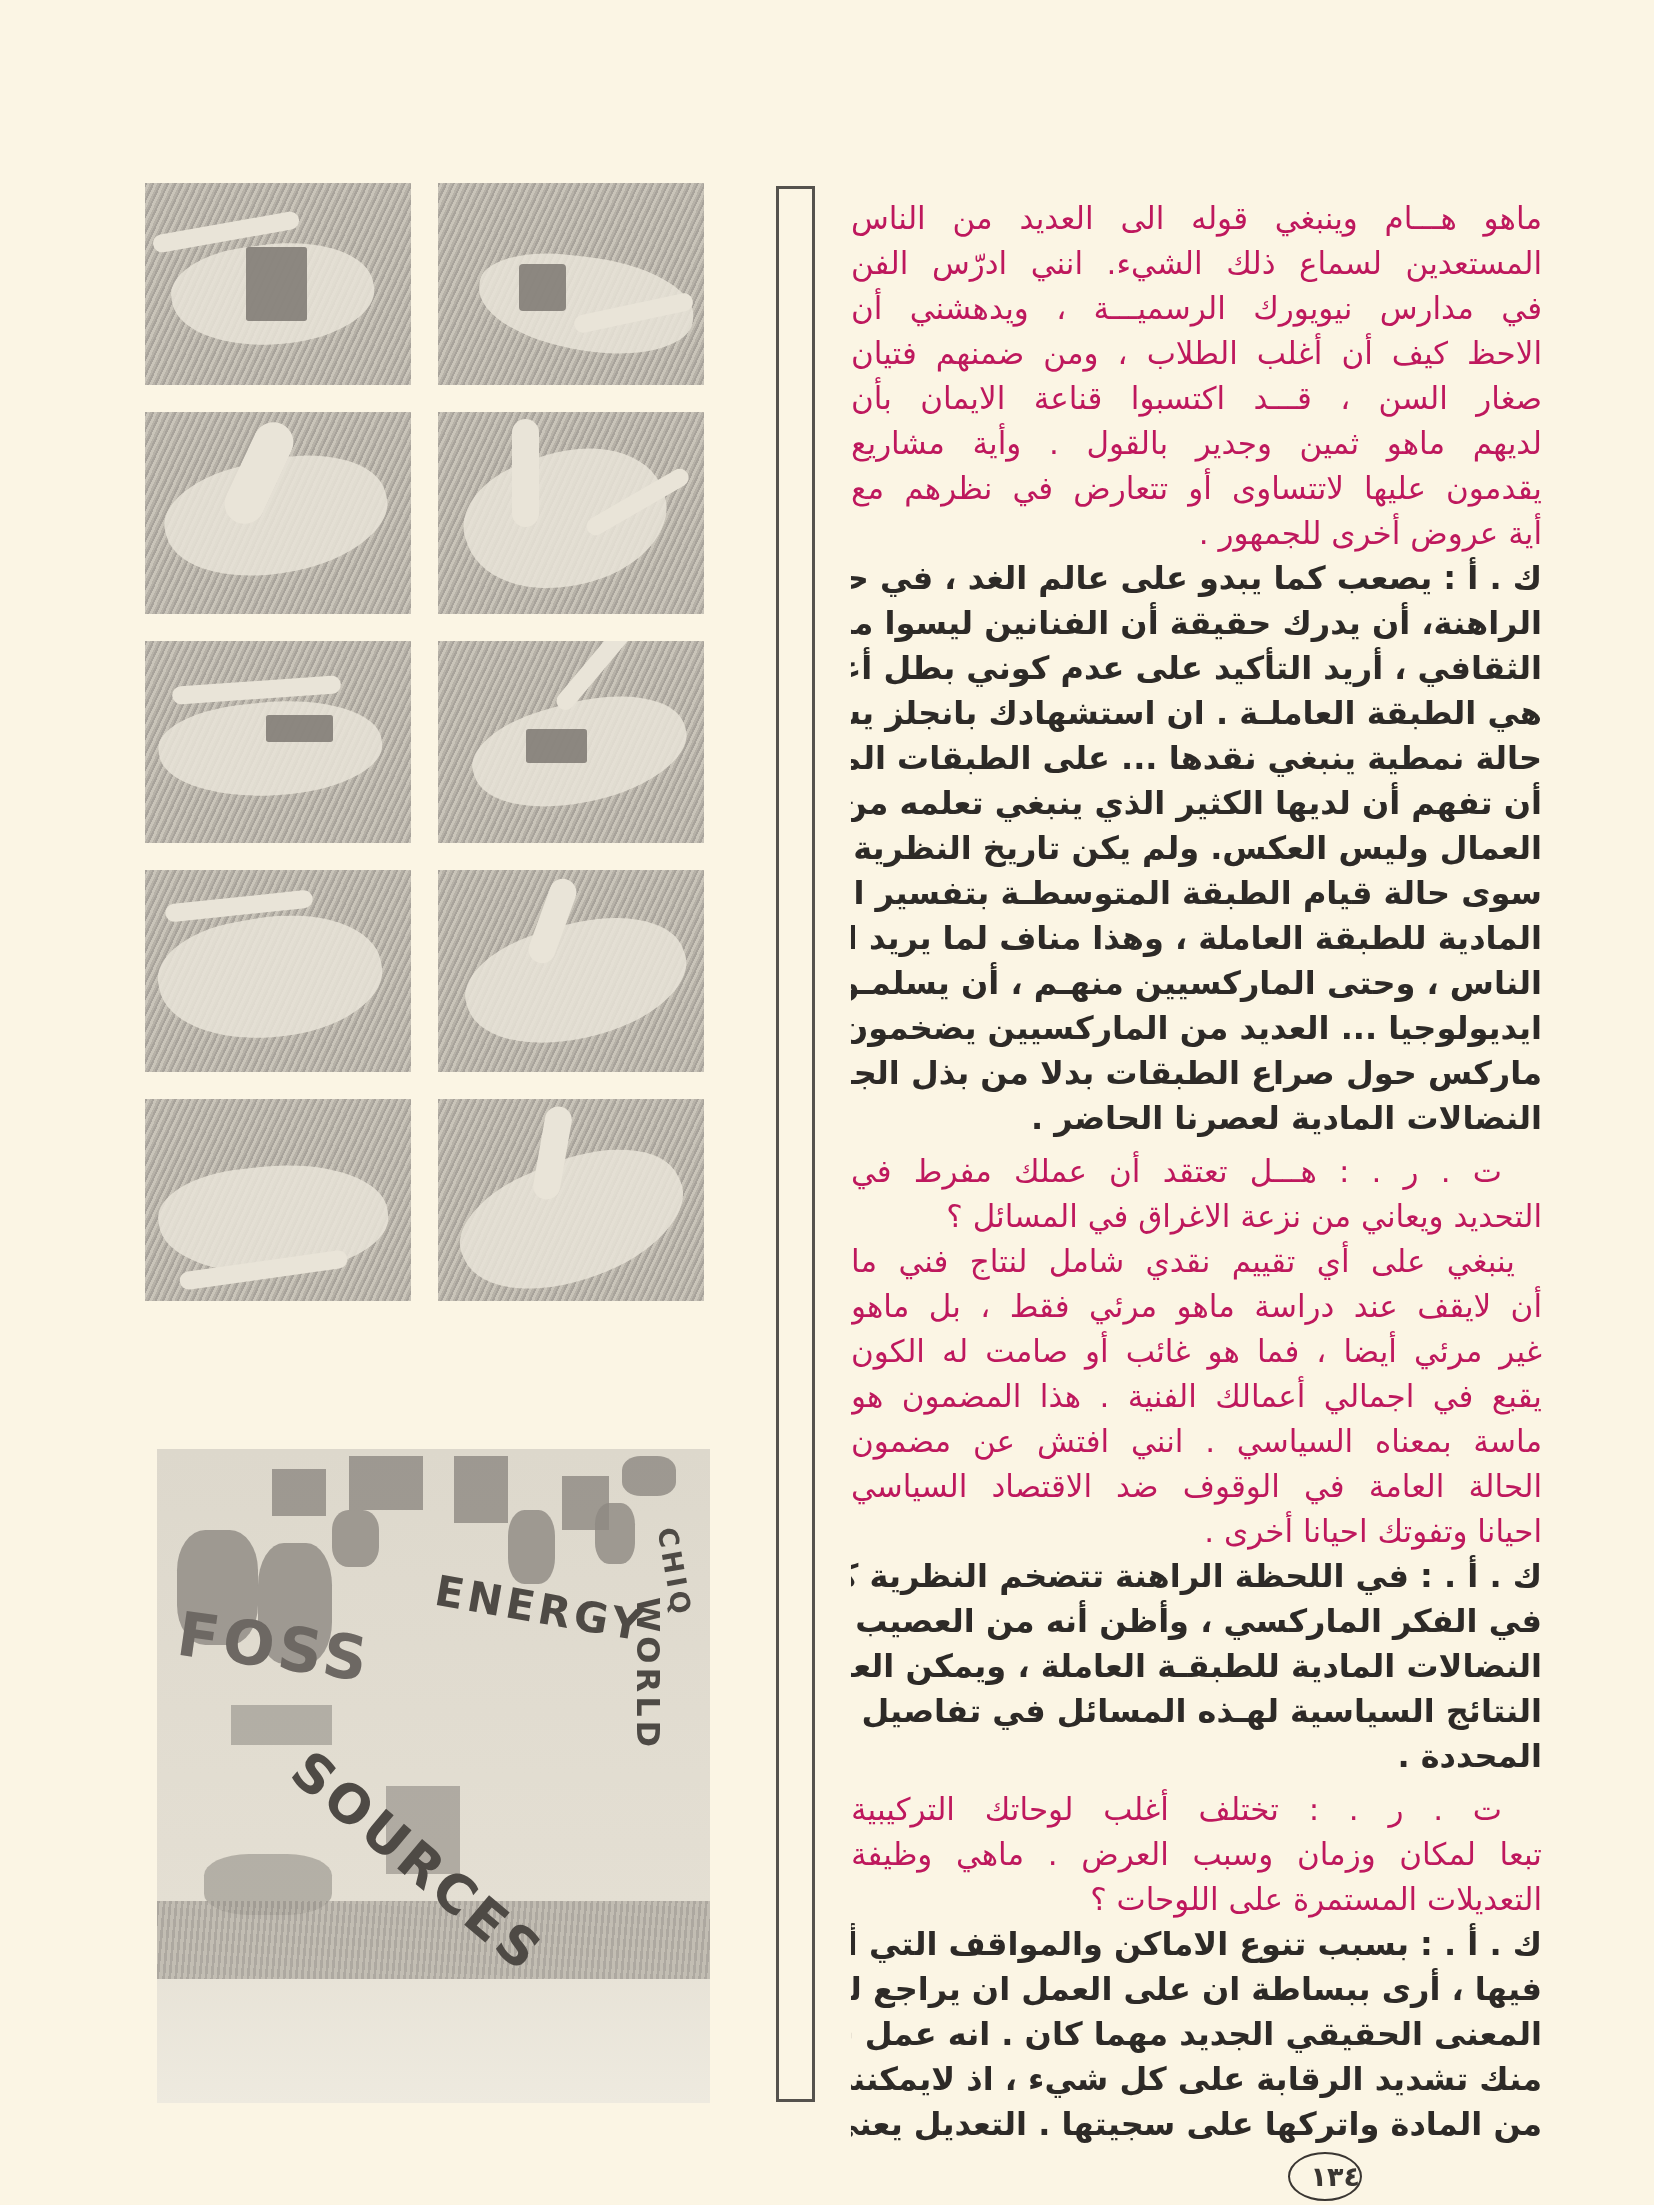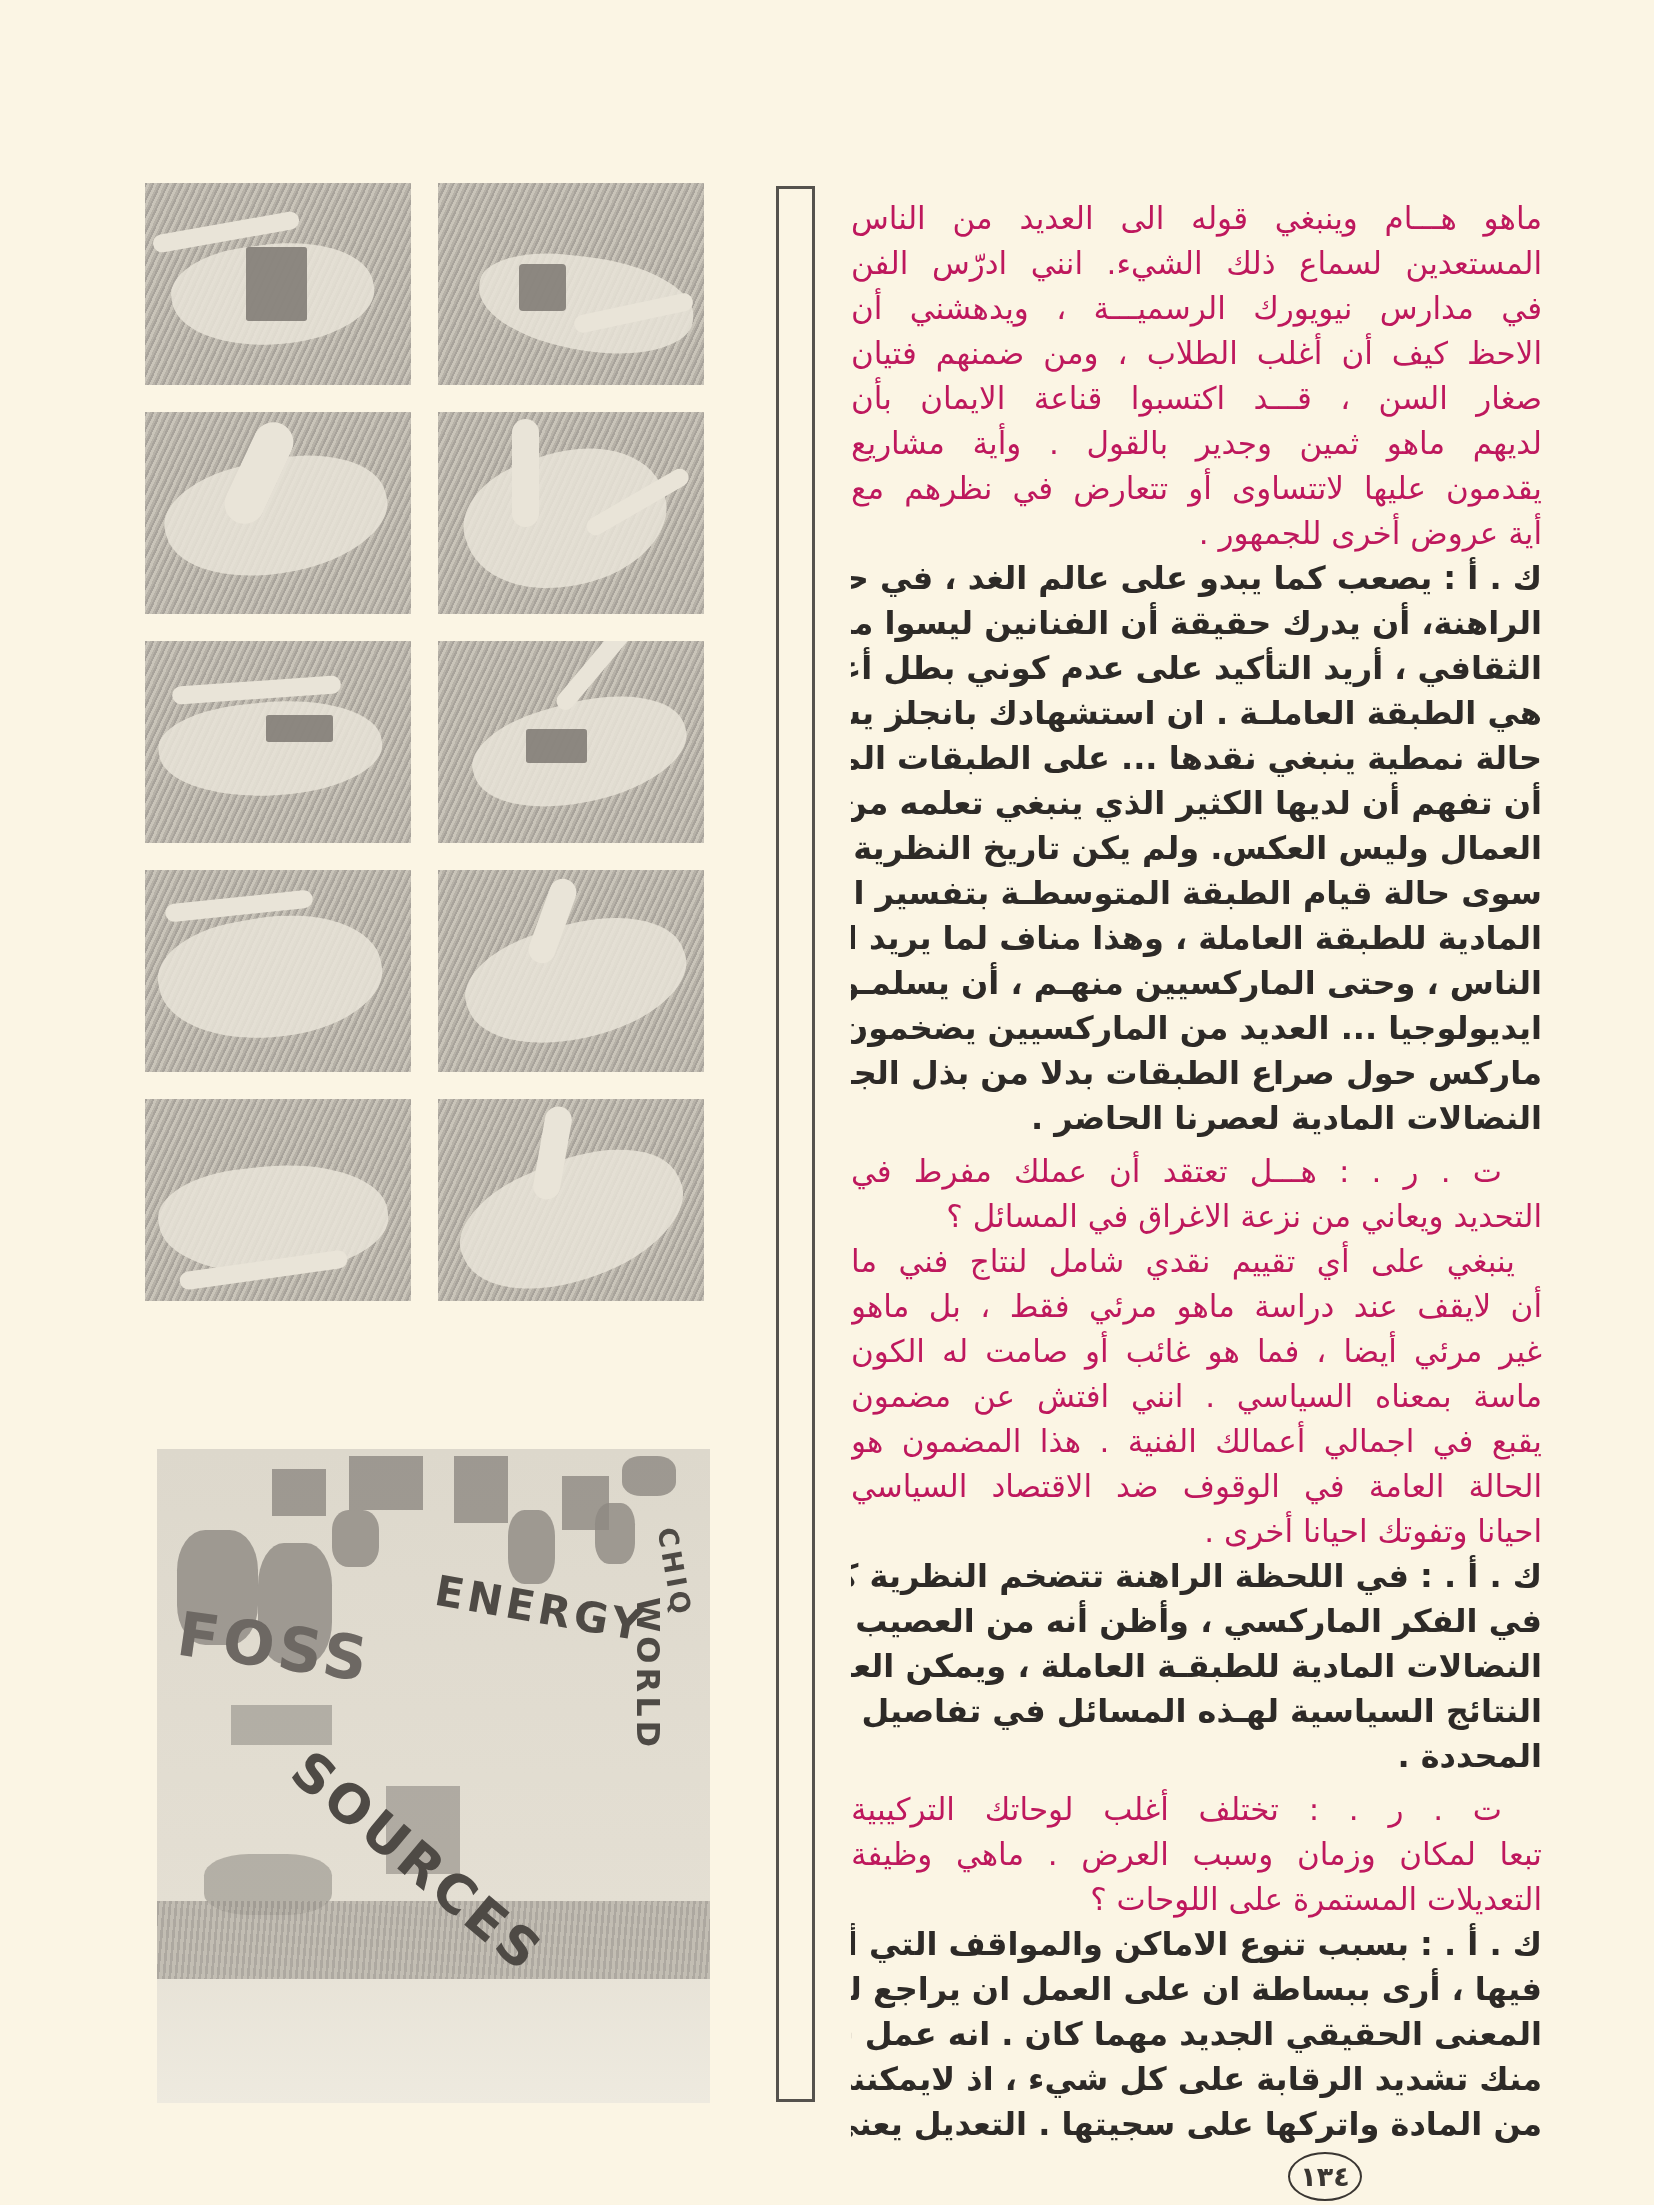--- a/index.html
+++ b/index.html
@@ -58,21 +58,21 @@
       white-space: nowrap; text-align-last: justify; text-align: justify;
       overflow: hidden;
     }
     .q .line { font-weight: normal; color: #be185d; }
     .a .line { font-weight: bold; color: #2d2a27; font-size: 32px; }
     .last { text-align-last: right !important; }
     .gap { height: 8px; }
     .page-number {
       position: absolute; left: 1288px; top: 2152px; width: 74px; height: 49px;
       border: 2.7px solid #3a3632; border-radius: 50%; box-sizing: border-box;
-      display: flex; align-items: center; justify-content: center;
+      display: flex; align-items: center; justify-content: flex-start;
       font-size: 27px; font-weight: bold; direction: rtl;
     }
   </style>
 </head>
 <body>
 
 <div class="hands-grid">
   <div class="hand-cell">
     <div class="palm" style="left:27px;top:61px;width:202px;height:101px;transform:rotate(-8deg)"></div>
     <div class="dark" style="left:101px;top:64px;width:61px;height:74px;border-radius:2.7px"></div>
@@ -176,22 +176,22 @@
   <div class="gap"></div>
   <div class="para q">
     <span class="line" style="padding-right:40px">ت . ر . : هـــل تعتقد أن عملك مفرط في</span>
     <span class="line last">التحديد ويعاني من نزعة الاغراق في المسائل ؟</span>
   </div>
 
   <div class="para q">
     <span class="line" style="padding-right:27px">ينبغي على أي تقييم نقدي شامل لنتاج فني ما</span>
     <span class="line">أن لايقف عند دراسة ماهو مرئي فقط ، بل ماهو</span>
     <span class="line">غير مرئي أيضا ، فما هو غائب أو صامت له الكون</span>
+    <span class="line">يقبع في اجمالي أعمالك الفنية . هذا المضمون هو</span>
     <span class="line">ماسة بمعناه السياسي . انني افتش عن مضمون</span>
-    <span class="line">يقبع في اجمالي أعمالك الفنية . هذا المضمون هو</span>
     <span class="line">الحالة العامة في الوقوف ضد الاقتصاد السياسي</span>
     <span class="line last">احيانا وتفوتك احيانا أخرى .</span>
   </div>
 
   <div class="para a">
     <span class="line">ك . أ . : في اللحظة الراهنة تتضخم النظرية كثيرا</span>
     <span class="line">في الفكر الماركسي ، وأظن أنه من العصيب البحث في</span>
     <span class="line">النضالات المادية للطبقـة العاملة ، ويمكن العثور على</span>
     <span class="line">النتائج السياسية لهـذه المسائل في تفاصيل المواقف</span>
     <span class="line last">المحددة .</span>

